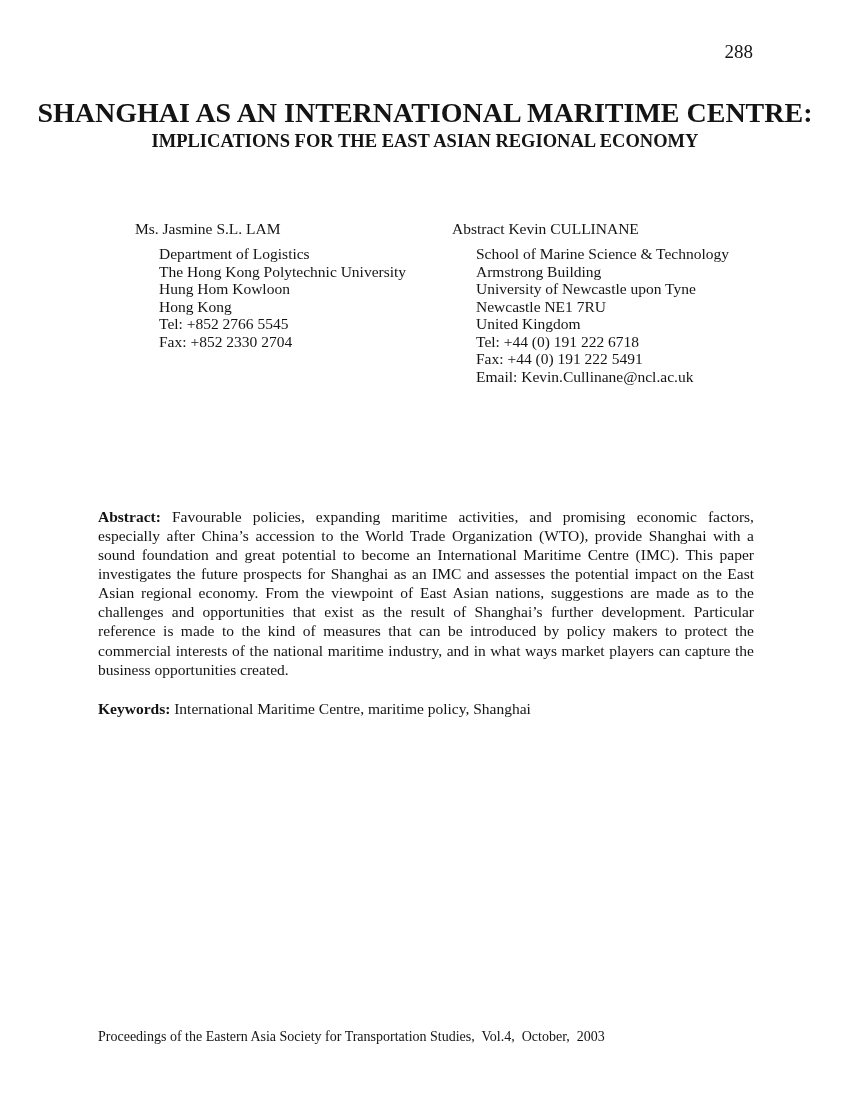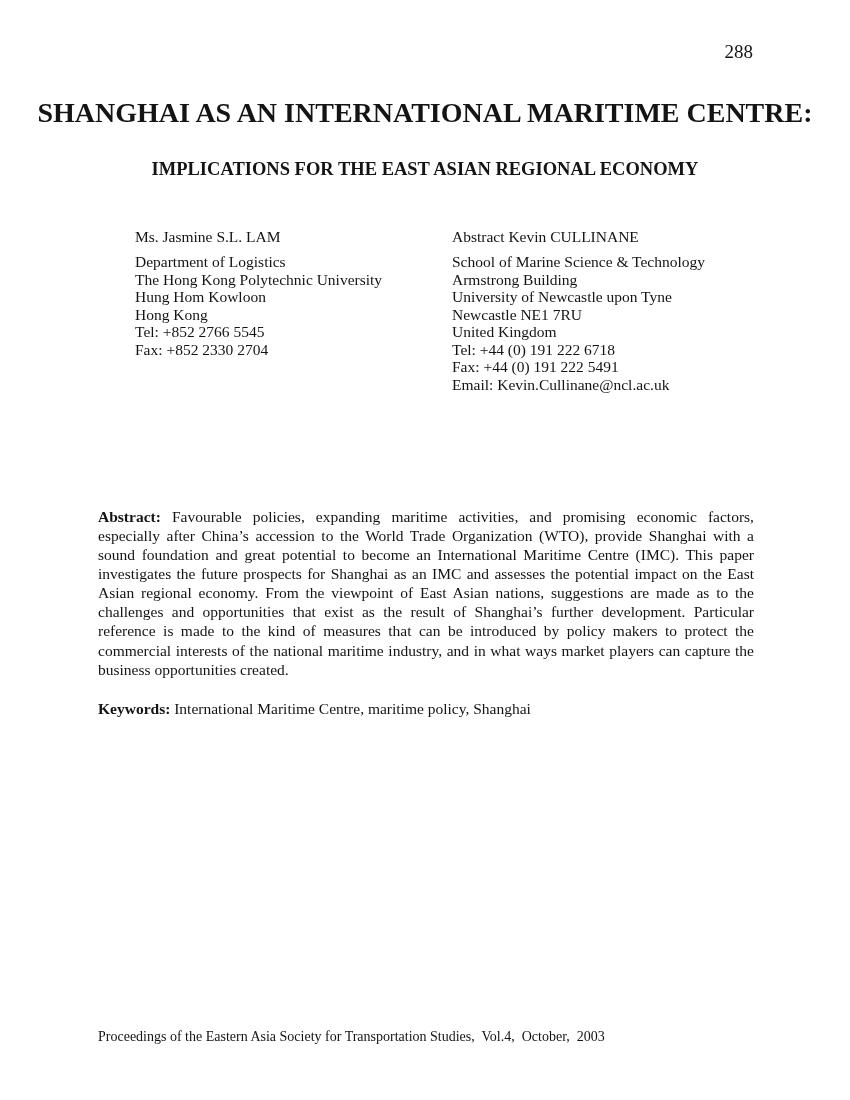--- a/index.html
+++ b/index.html
@@ -4,28 +4,28 @@
 <style>
   html,body{margin:0;padding:0;background:#ffffff;}
   body{width:850px;height:1100px;overflow:hidden;
        font-family:"Liberation Serif","DejaVu Serif",serif;color:#141414;}
   .page{position:relative;width:850px;height:1100px;background:#ffffff;}
 
   .page-number{position:absolute;top:41px;right:97px;font-size:19px;}
 
   .title-block{position:absolute;top:96px;left:0;width:850px;text-align:center;}
   .title-line1{font-size:28px;font-weight:bold;line-height:1.18;}
-  .title-line2{font-size:18.5px;font-weight:bold;line-height:1.35;margin-top:28px;}
+  .title-line2{font-size:18.5px;font-weight:bold;line-height:1.35;}
 
   .authors{position:absolute;top:220px;left:135px;width:620px;display:flex;}
   .author-col{font-size:15.5px;line-height:17.5px;}
   .author-col.left{width:317px;}
   .author-col.right{width:303px;}
-  .author-name{margin-bottom:7.5px;margin-top:8px;}
-  .author-line{white-space:nowrap;}
+  .author-name{margin-bottom:7.5px;}
+  .author-line{white-space:nowrap;margin-left:24px;}
 
   .abstract{position:absolute;top:491px;left:98px;width:656px;
             font-size:15.5px;line-height:19.15px;text-align:justify;}
   .bold{font-weight:bold;}
 
   .keywords{position:absolute;top:683px;left:98px;width:656px;
             font-size:15.5px;line-height:19px;}
 
   .footer{position:absolute;top:1029px;left:98px;width:656px;
           font-size:14px;white-space:pre-wrap;font-family:Liberation Serif, serif;}

